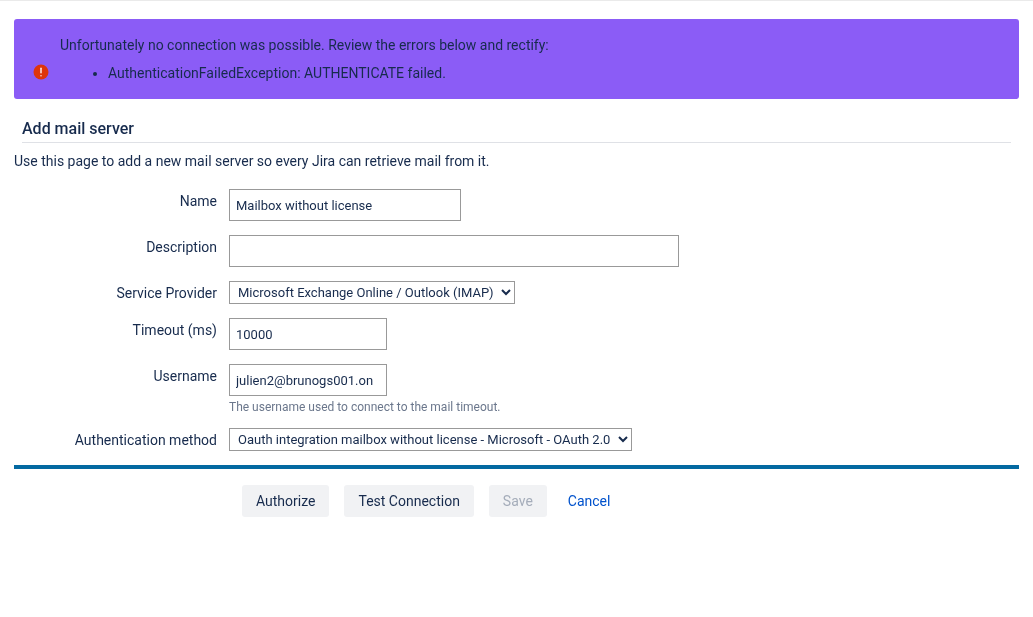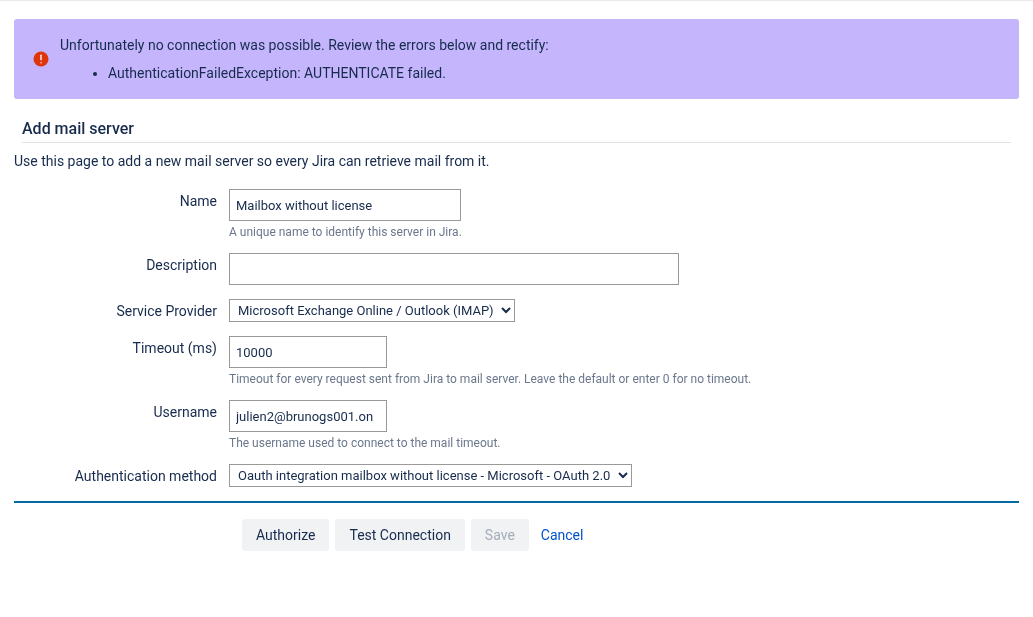--- a/index.html
+++ b/index.html
@@ -12,26 +12,26 @@
     background: #fff;
   }
   .top-border {
     height: 1px;
     background: #eaeaea;
   }
   .container {
     padding: 0 14px;
   }
   .error-box {
-    background: #c4b5fd;
+    background: #8b5cf6;
     border-radius: 3px;
     margin: 18px 0 14px 0;
     padding: 18px 26px 18px 18px;
     display: flex;
-    align-items: center;
+    align-items: flex-end;
     gap: 10px;
   }
   .error-icon-wrap {
     flex: 0 0 auto;
     margin-top: 0px;
   }
   .error-content {
     flex: 1;
     color: #172B4D;
   }
@@ -94,26 +94,26 @@
   select.form-input {
     height: auto;
     padding: 2px 4px;
   }
   .help-text {
     font-size: 12px;
     color: #6B778C;
     margin-top: 4px;
   }
   .buttons-bar {
-    border-top: 2px solid #0369a1;
+    border-top: 4px solid #0369a1;
     padding: 16px 0 0 228px;
     margin-top: 8px;
     display: flex;
     align-items: center;
-    gap: 6px;
+    gap: 15px;
   }
   .btn {
     background: #f1f2f4;
     border: none;
     border-radius: 3px;
     padding: 8px 14px;
     font-size: 14px;
     color: #172B4D;
     cursor: pointer;
     font-family: inherit;
@@ -161,21 +161,20 @@
     </div>
   </div>
 
   <h2 class="section-header">Add mail server</h2>
   <p class="section-desc">Use this page to add a new mail server so every Jira can retrieve mail from it.</p>
 
   <div class="form-row">
     <div class="form-label">Name</div>
     <div class="form-field">
       <input type="text" class="form-input w-name" value="Mailbox without license" style="">
-      <div class="help-text">A unique name to identify this server in Jira.</div>
     </div>
   </div>
 
   <div class="form-row">
     <div class="form-label">Description</div>
     <div class="form-field">
       <input type="text" class="form-input w-desc" value="" style="">
     </div>
   </div>
 
@@ -185,21 +184,20 @@
       <select class="form-input">
         <option>Microsoft Exchange Online / Outlook (IMAP)</option>
       </select>
     </div>
   </div>
 
   <div class="form-row">
     <div class="form-label">Timeout (ms)</div>
     <div class="form-field">
       <input type="text" class="form-input w-timeout" value="10000" style="">
-      <div class="help-text">Timeout for every request sent from Jira to mail server. Leave the default or enter 0 for no timeout.</div>
     </div>
   </div>
 
   <div class="form-row">
     <div class="form-label">Username</div>
     <div class="form-field">
       <input type="text" class="form-input w-username" value="julien2@brunogs001.on" style="">
       <div class="help-text">The username used to connect to the mail timeout.</div>
     </div>
   </div>

